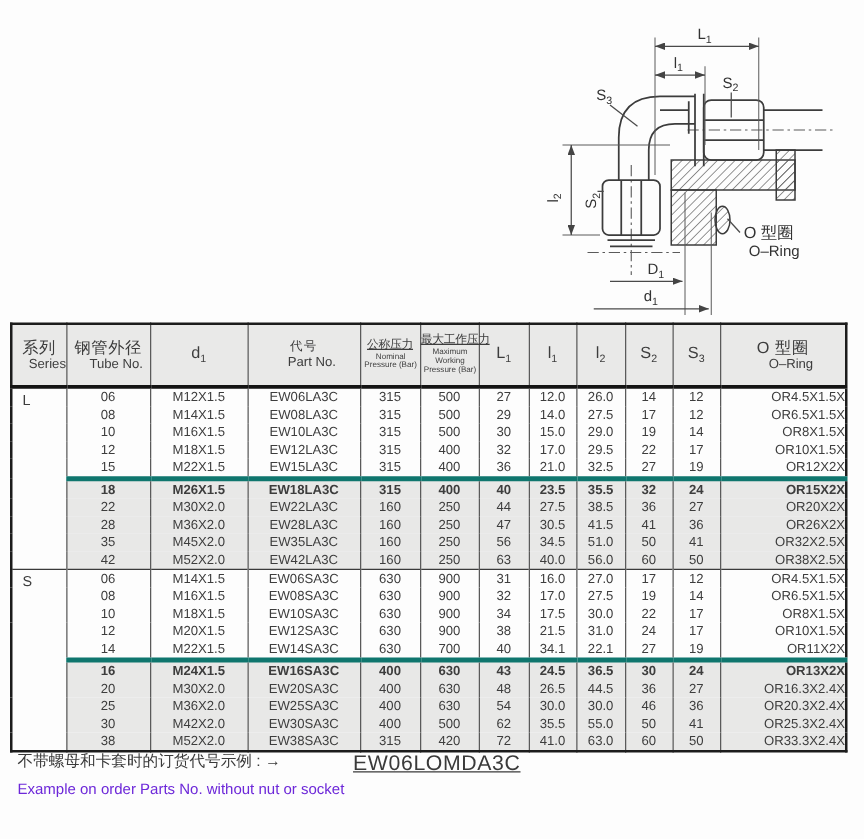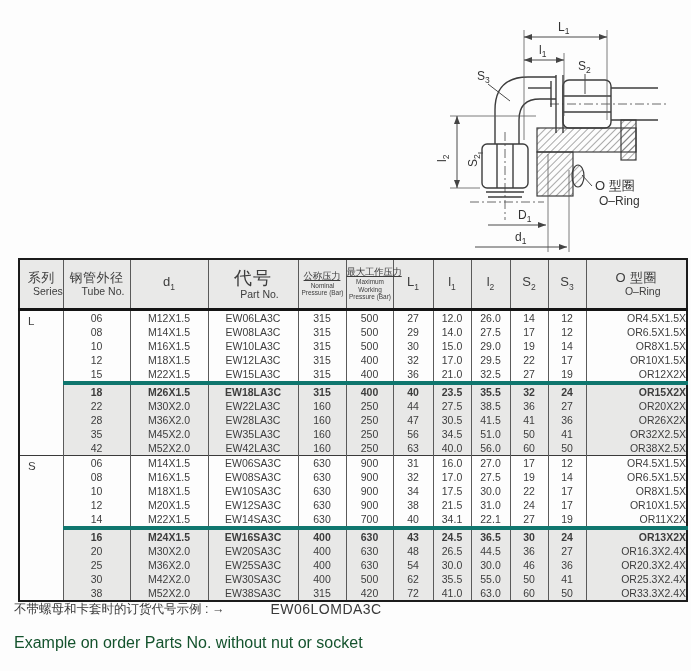--- a/index.html
+++ b/index.html
@@ -13,48 +13,48 @@
   .diagram svg{width:100%;height:100%;}
   .dwg{stroke:#3c3c3c;stroke-width:1.4;fill:none;}
   .dwg-thin{stroke:#5a5a5a;stroke-width:0.8;fill:none;}
   .dim{stroke:#4a4a4a;stroke-width:1;fill:none;}
   .cl{stroke:#5a5a5a;stroke-width:0.9;fill:none;stroke-dasharray:9 3 2 3;}
   .hatched{fill:url(#hatch);stroke:#3c3c3c;stroke-width:1.2;}
   .lbl{font-family:"Liberation Sans",sans-serif;font-size:12px;fill:#333;}
   .lbl .sub{font-size:8.5px;}
   .lbl-cn{font-family:"Liberation Sans",sans-serif;font-size:13px;fill:#333;}
   
-  .table-wrap{position:absolute;left:18px;top:258px;width:536px;}
+  .table-wrap{position:absolute;left:8px;top:258px;width:536px;}
   table{border-collapse:collapse;table-layout:fixed;width:668px;
         border:2px solid #1c1c1c;font-size:10.5px;color:#3d3d3d;}
   th,td{border-left:1px solid #5a5a5a;padding:0;}
   th:first-child,td.series-cell{border-left:none;}
   thead th{
     background:#e9e9e8;border-bottom:3px solid #141414;height:48px;
     font-weight:normal;text-align:center;vertical-align:middle;line-height:1.15;
   }
   thead .cn{display:block;font-size:13px;letter-spacing:0.5px;}
-  thead .cn-big{display:block;font-size:18px;letter-spacing:1px;}
+  thead .cn-big{display:block;font-size:10px;letter-spacing:1px;}
   thead .cn-sm{display:block;font-size:9.5px;letter-spacing:-0.3px;white-space:nowrap;text-decoration:underline;}
   thead .en{display:block;font-size:10.5px;margin-left:13px;}
   thead .en-tiny{display:block;font-size:6.8px;transform:scale(0.95);}
   thead .dimhead{font-size:13px;}
   thead .dimhead sub{font-size:8.5px;}
   tbody td{height:14px;line-height:14px;text-align:center;vertical-align:middle;}
   tbody td.c10{text-align:right;padding-left:7px;}
   tbody tr.band td{background:#e8e8e7;}
   tbody td.series-cell{background:#fdfdfd;text-align:left;vertical-align:top;
       padding:3px 0 0 8px;font-size:11.5px;}
   tbody tr.group-start td{border-top:4px solid #0f766e;font-weight:bold;}
   tbody tr.section-start td{border-top:1.6px solid #3a3a3a;}
   
   .footer{position:absolute;left:14px;top:601px;width:660px;}
   .footer-line1{font-size:12.5px;color:#3a3a3a;display:flex;align-items:flex-start;}
-  .footer-example{margin-left:46px;font-size:14px;letter-spacing:0.5px;}
-  .footer-line2{font-size:16px;color:#14532d;margin-top:16px;}
+  .footer-example{margin-left:58px;font-size:17px;letter-spacing:0.5px;text-decoration:underline;}
+  .footer-line2{font-size:12px;color:#6d28d9;margin-top:3px;}
 </style>
 </head>
 <body>
 
 <div class="diagram">
   <svg viewBox="0 0 266 250" xmlns="http://www.w3.org/2000/svg">
     <defs>
       <pattern id="hatch" width="5" height="5" patternUnits="userSpaceOnUse" patternTransform="rotate(45)">
         <line x1="0" y1="0" x2="0" y2="5" stroke="#555" stroke-width="1"></line>
       </pattern>

